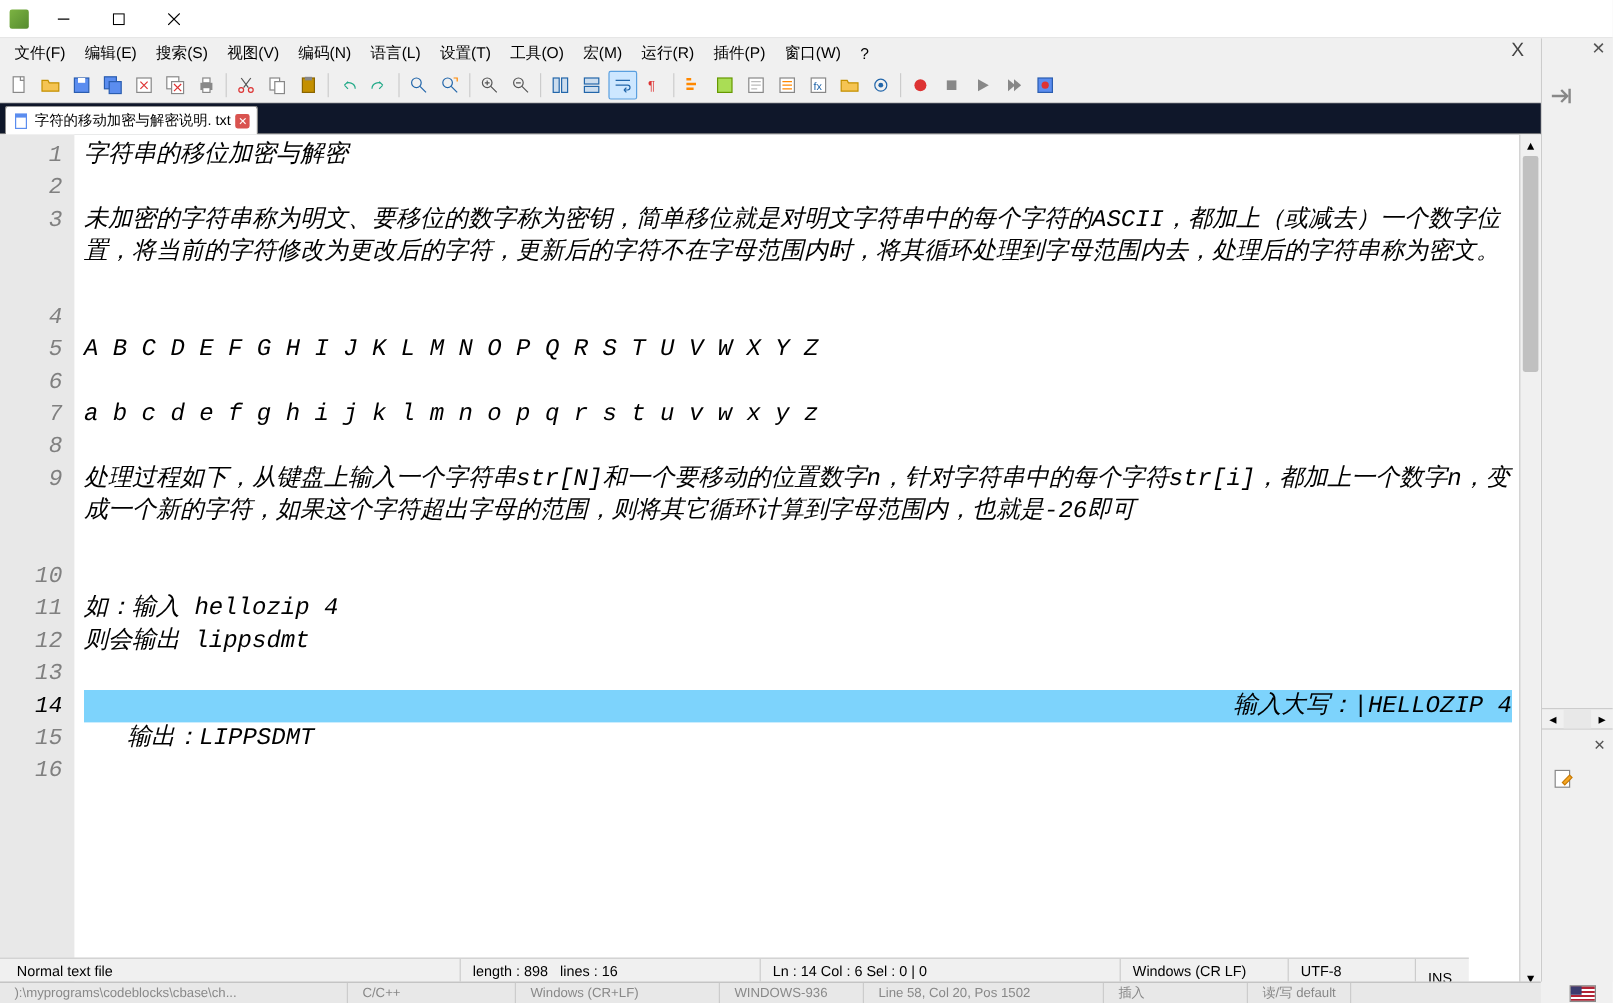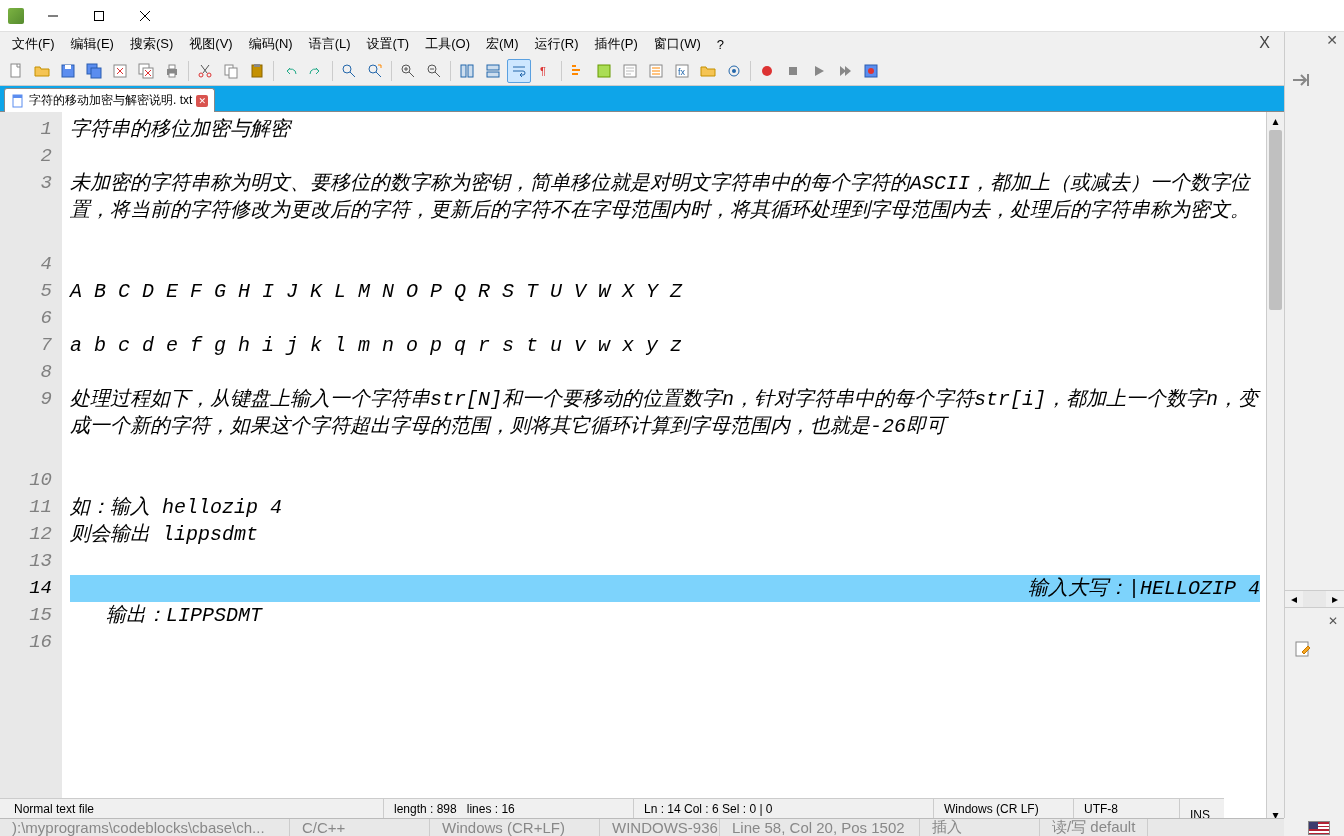--- a/index.html
+++ b/index.html
@@ -10,21 +10,21 @@
 .win-controls { display: flex; }
 .win-btn { width: 46px; height: 32px; display: flex; align-items: center; justify-content: center; cursor: pointer; }
 .win-btn svg { width: 10px; height: 10px; }
 .menubar { height: 24px; background: #f0f0f0; display: flex; align-items: center; padding: 0 4px; position: relative; }
 .menu-item { padding: 3px 8px; cursor: pointer; font-size: 13px; }
 .menu-close { position: absolute; right: 14px; top: 2px; font-size: 16px; color: #444; cursor: pointer; font-family: Arial; }
 .toolbar { height: 30px; background: #f0f0f0; display: flex; align-items: center; padding: 2px 4px; gap: 2px; border-bottom: 1px solid #ccc; }
 .tb-btn { width: 24px; height: 24px; display: flex; align-items: center; justify-content: center; cursor: pointer; border-radius: 2px; }
 .tb-sep { width: 1px; height: 20px; background: #ccc; margin: 0 2px; }
 .tb-btn svg { width: 16px; height: 16px; }
-.tabbar { height: 26px; background: #0ea5e9; display: flex; align-items: flex-end; padding: 0 4px; border-bottom: 1px solid #888; }
+.tabbar { height: 26px; background: #0f172a; display: flex; align-items: flex-end; padding: 0 4px; border-bottom: 1px solid #888; }
 .tab { height: 24px; background: #fff; border: 1px solid #888; border-bottom: none; display: flex; align-items: center; padding: 0 6px; gap: 4px; font-size: 12px; border-radius: 3px 3px 0 0; position: relative; top: 1px; }
 .tab-icon { width: 14px; height: 14px; }
 .tab-close { width: 12px; height: 12px; background: #d9534f; border-radius: 2px; display: flex; align-items: center; justify-content: center; color: #fff; font-size: 9px; cursor: pointer; }
 .editor-area { display: flex; height: 712px; background: #fff; }
 .gutter { width: 62px; background: #e8e8e8; text-align: right; padding: 4px 10px 0 0; font-family: "Courier New", monospace; font-size: 19px; font-style: italic; color: #808080; line-height: 27px; user-select: none; }
 .gutter .current { color: #000; font-weight: normal; }
 .code { flex: 1; padding: 4px 6px 0 8px; font-family: "NSimSun","SimSun","Courier New", monospace; font-size: 20px; font-style: italic; line-height: 27px; color: #000; white-space: pre-wrap; word-break: break-all; position: relative; }
 .code .line { min-height: 27px; }
 .code .line.hl { background: #7dd3fc; text-align: right; }
 .vscroll { width: 18px; background: #f0f0f0; border-left: 1px solid #ccc; display: flex; flex-direction: column; }
@@ -36,21 +36,21 @@
 .rp-arrow { position: absolute; left: 8px; top: 40px; }
 .rp-hsb { position: absolute; bottom: 210px; left:0; right:0; height:18px; border-top:1px solid #ccc; border-bottom:1px solid #ccc; display:flex; }
 .rp-hsb-track { flex:1; background:#e8e8e8; }
 .rp-hsb-btn { width:18px; display:flex;align-items:center;justify-content:center; }
 .rp-x { position: absolute; right: 6px; bottom: 190px; font-size: 12px; color:#555; cursor:pointer; }
 .rp-edit { position:absolute; left:10px; bottom: 156px; }
 .statusbar { position: absolute; left: 0; bottom: 18px; right: 60px; height: 20px; background: #f0f0f0; border-top: 1px solid #ccc; display: flex; align-items: center; font-size: 12px; padding: 0 4px; }
 .sb-sec { padding: 0 10px; border-right: 1px solid #ccc; height: 100%; display: flex; align-items: center; white-space:nowrap; }
 .sb-sec:last-child { border-right: none; margin-top: 12px; }
 .sb-flex { flex: 1; }
-.bottom-strip { position: absolute; left: 0; bottom: 0; right: 0; height: 18px; background: #e8e8e8; border-top: 1px solid #bbb; display: flex; align-items: center; font-size: 15px; color: #888; }
+.bottom-strip { position: absolute; left: 0; bottom: 0; right: 0; height: 18px; background: #e8e8e8; border-top: 1px solid #bbb; display: flex; align-items: center; font-size: 11px; color: #888; }
 .bs-cell { padding: 0 12px; border-right: 1px solid #ccc; height: 100%; display: flex; align-items: center; white-space:nowrap; }
 .flag { position: absolute; right: 14px; bottom: 1px; width: 22px; height: 14px; background: linear-gradient(to bottom, #b22234 0%, #b22234 15%, #fff 15%, #fff 30%, #b22234 30%, #b22234 45%, #fff 45%, #fff 60%, #b22234 60%, #b22234 75%, #fff 75%,#fff 90%,#b22234 90%); border:1px solid #888; }
 .flag::before { content:''; position:absolute; left:0;top:0;width:9px;height:7px;background:#3c3b6e; }
 .main-wrap { position: absolute; left:0; top: 32px; right: 60px; bottom: 0; display:flex; flex-direction:column; }
 </style>
 </head>
 <body>
 
 <div class="titlebar">
   <div class="titlebar-icon"></div>

